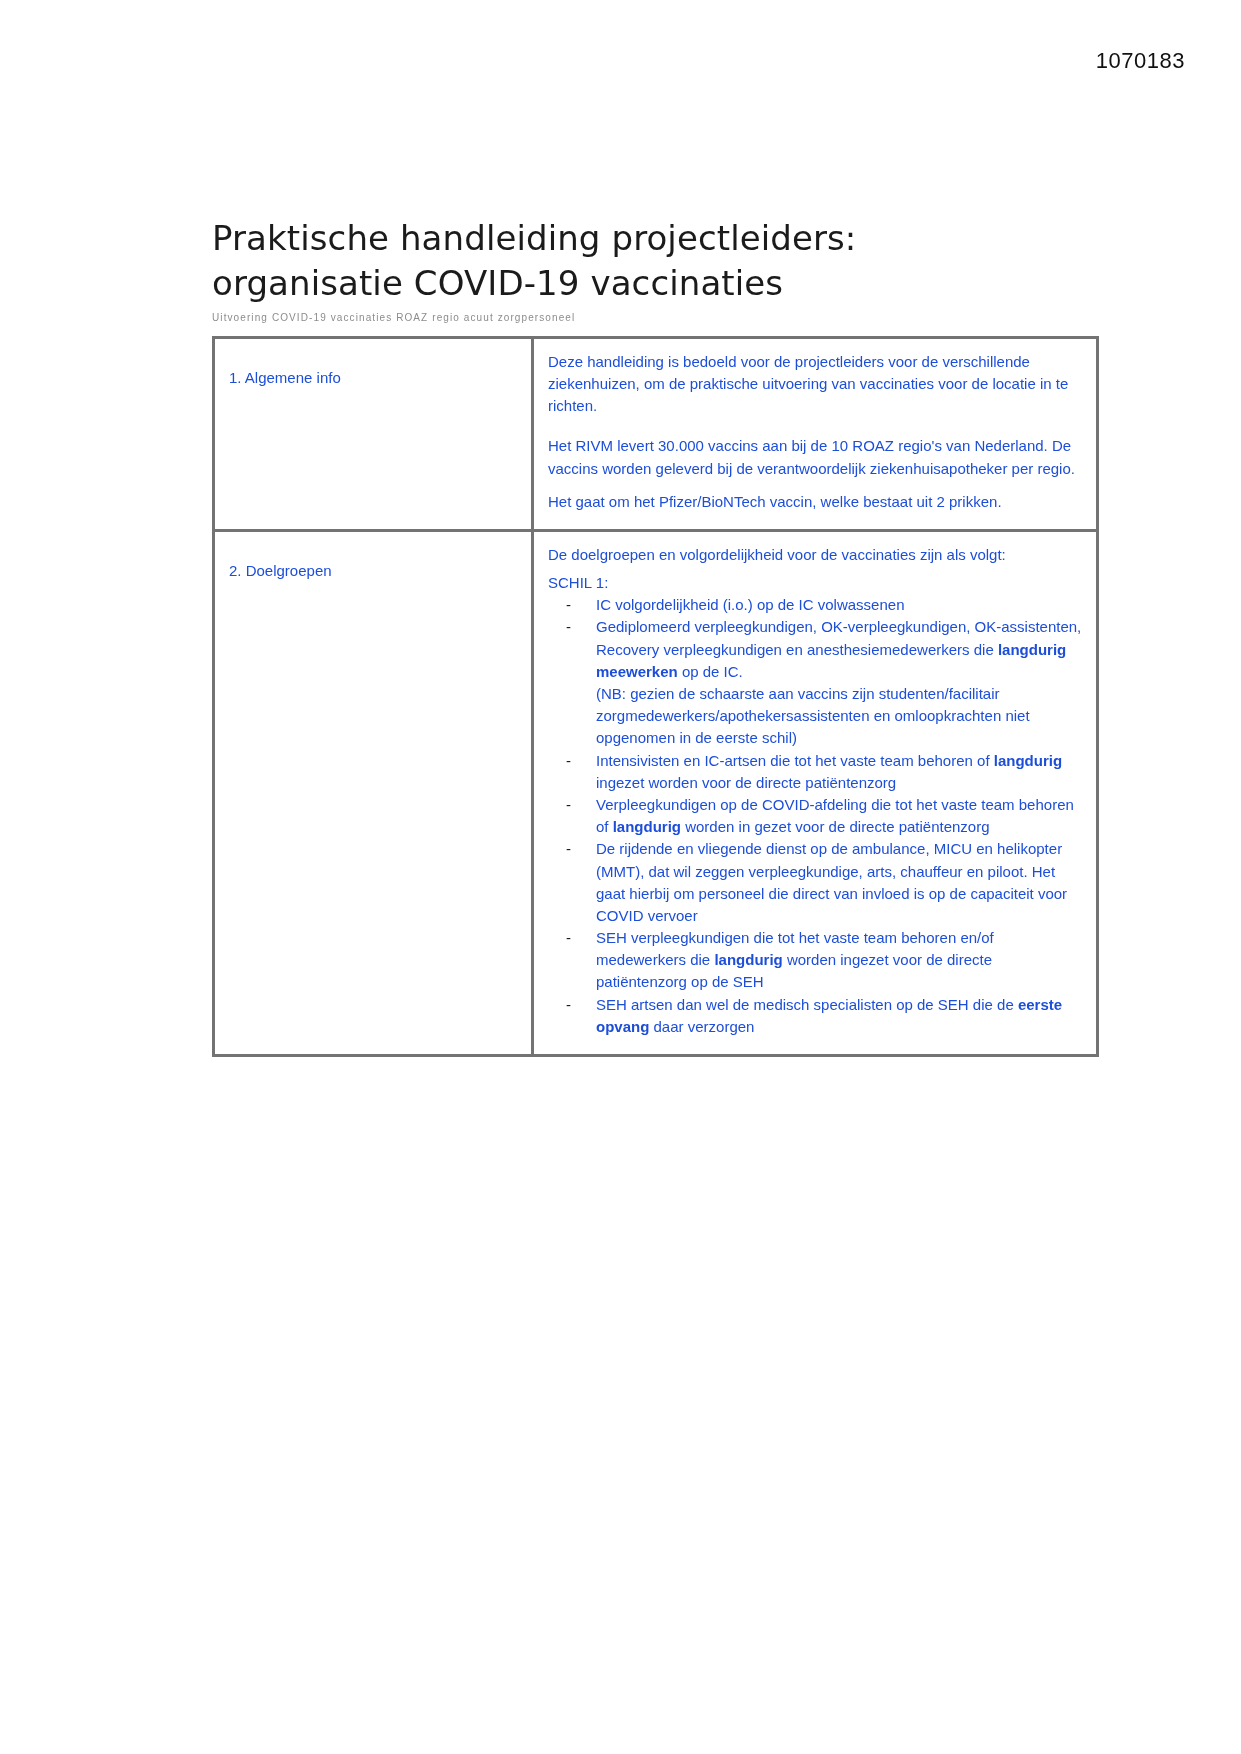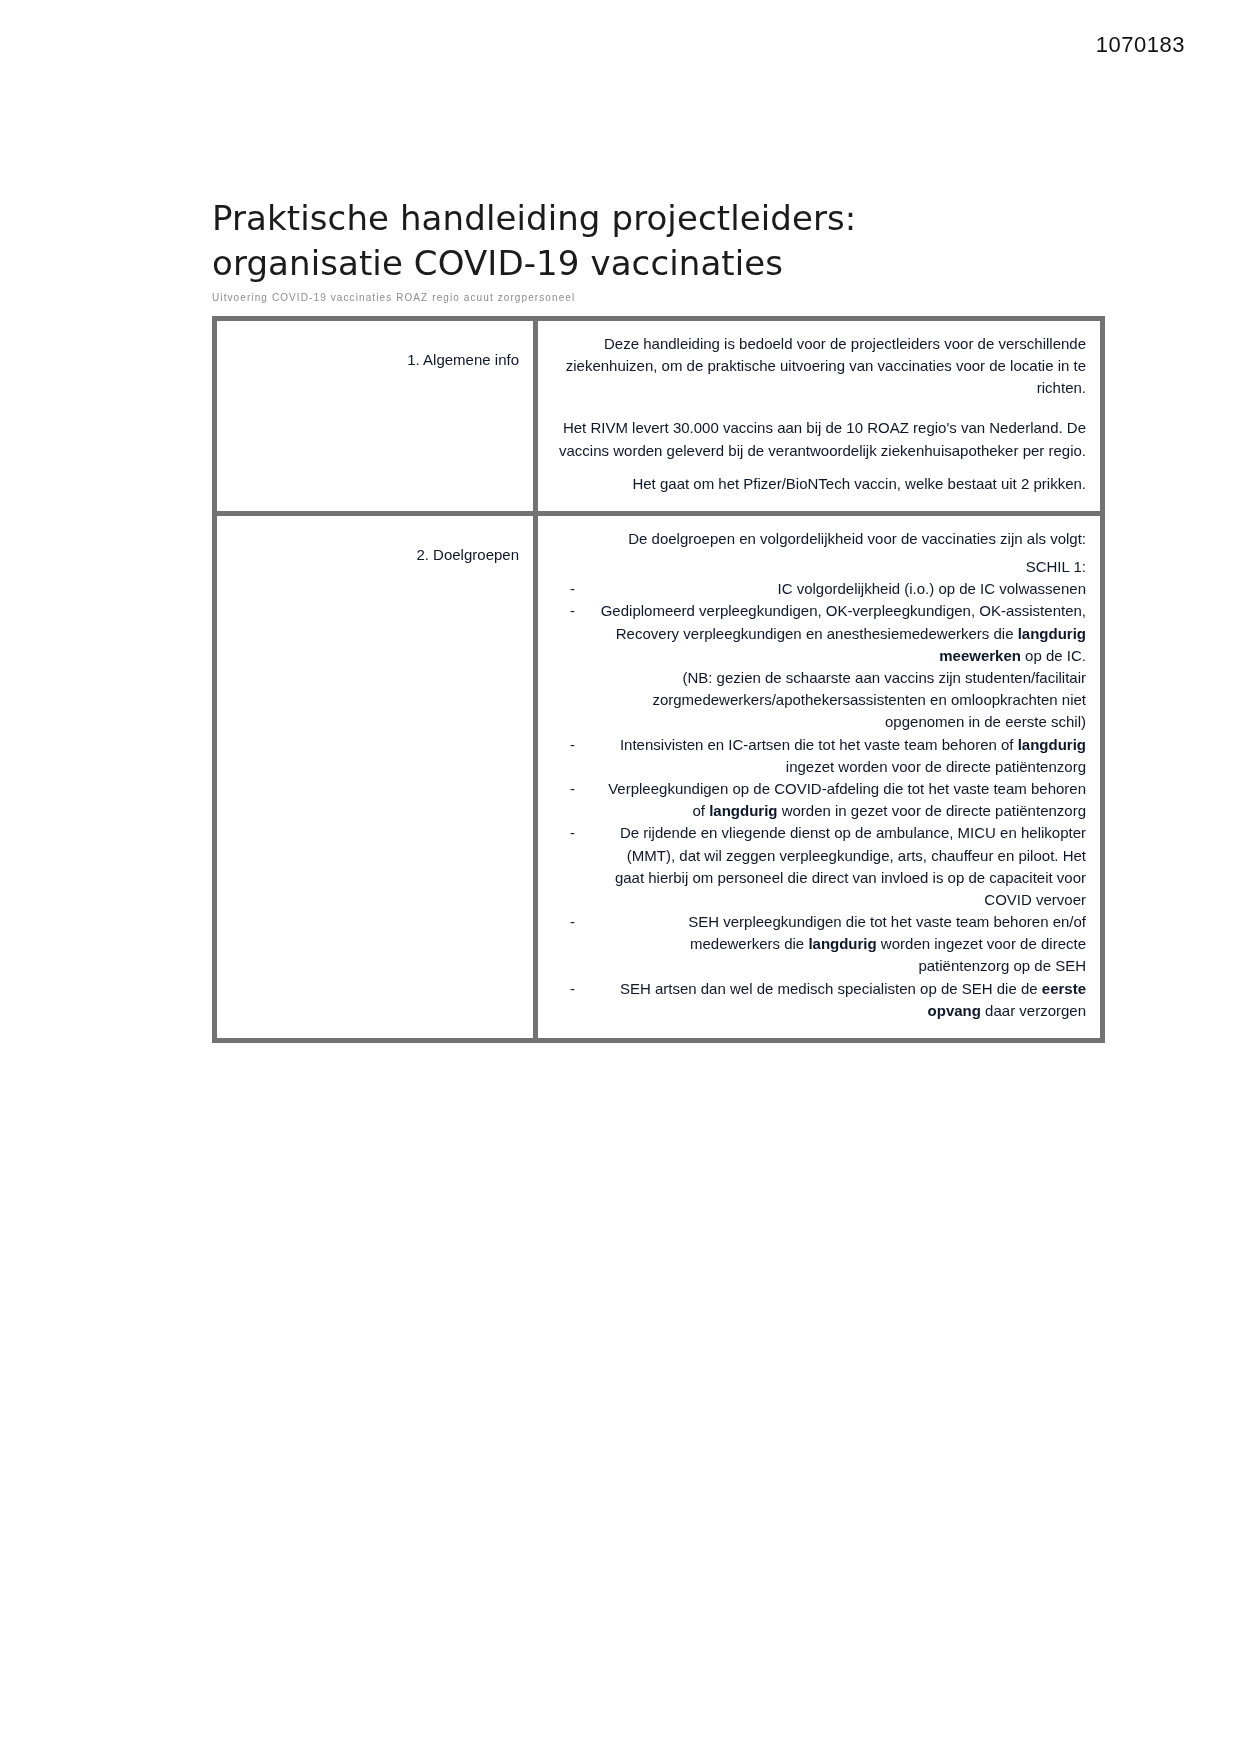--- a/index.html
+++ b/index.html
@@ -17,21 +17,21 @@
   }
 
   .page {
     position: absolute;
     inset: 0;
     background: #ffffff;
   }
 
   .doc-number {
     position: absolute;
-    top: 32px;
+    top: 48px;
     right: 56px;
     font-size: 22px;
     letter-spacing: 0.5px;
     color: #111;
     font-family: "Liberation Sans", sans-serif;
   }
 
   .content {
     position: absolute;
     left: 212px;
@@ -39,47 +39,47 @@
     width: 822px;
   }
 
   .title {
     font-size: 34px;
     line-height: 1.32;
     font-weight: 400;
     color: #1b1b1b;
     letter-spacing: 0.1px;
     font-family: "DejaVu Sans", sans-serif;
+    margin-top: 20px;
   }
   .title .line {
     display: block;
   }
 
   .subtitle {
     margin-top: 6px;
     font-size: 10px;
     color: #8c8c8c;
     letter-spacing: 1.1px;
     font-family: "Liberation Sans", sans-serif;
   }
 
   table.doc-table {
     margin-top: 13px;
     border-collapse: collapse;
     width: 822px;
     table-layout: fixed;
   }
   table.doc-table td {
-    border: 5px solid #737373;
+    border: 3px solid #737373;
     vertical-align: top;
     padding: 12px 14px 16px 14px;
     font-size: 15px;
     line-height: 1.48;
-    color: #0f172a;
-    text-align: right;
+    color: #1d4ed8;
   }
   td.col-label {
     width: 288px;
     padding-left: 20px;
   }
   .row-label {
     font-weight: normal;
     font-size: 15px;
     display: block;
     margin-top: 16px;

